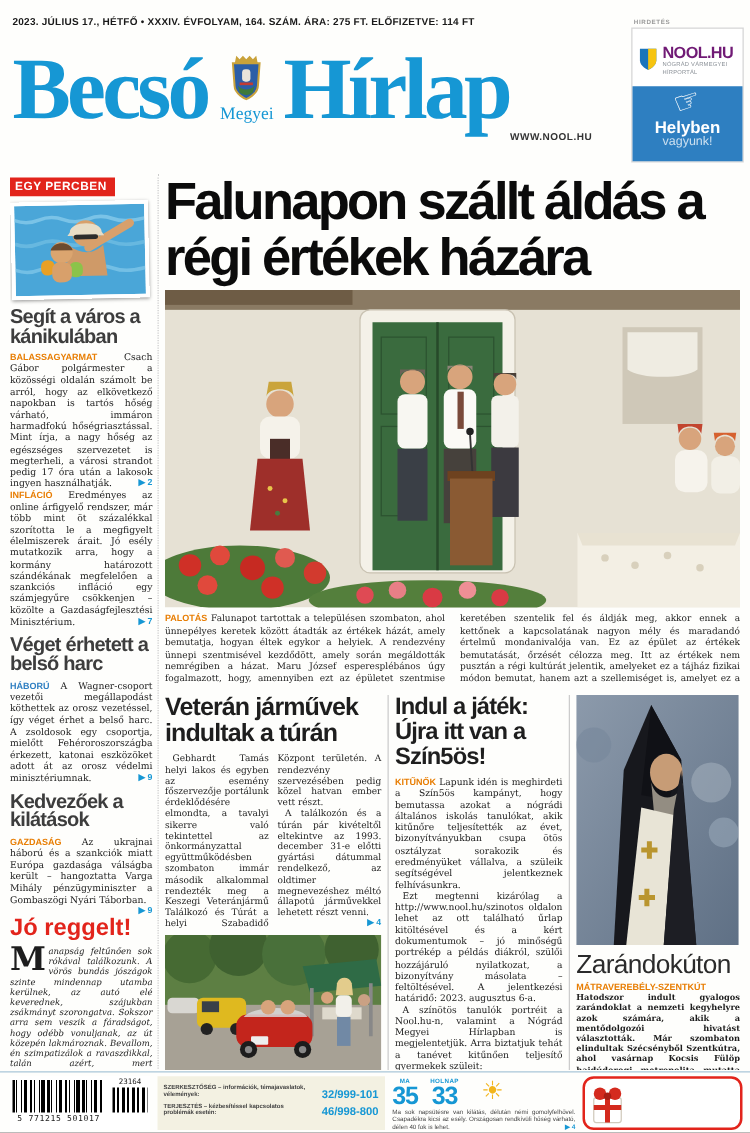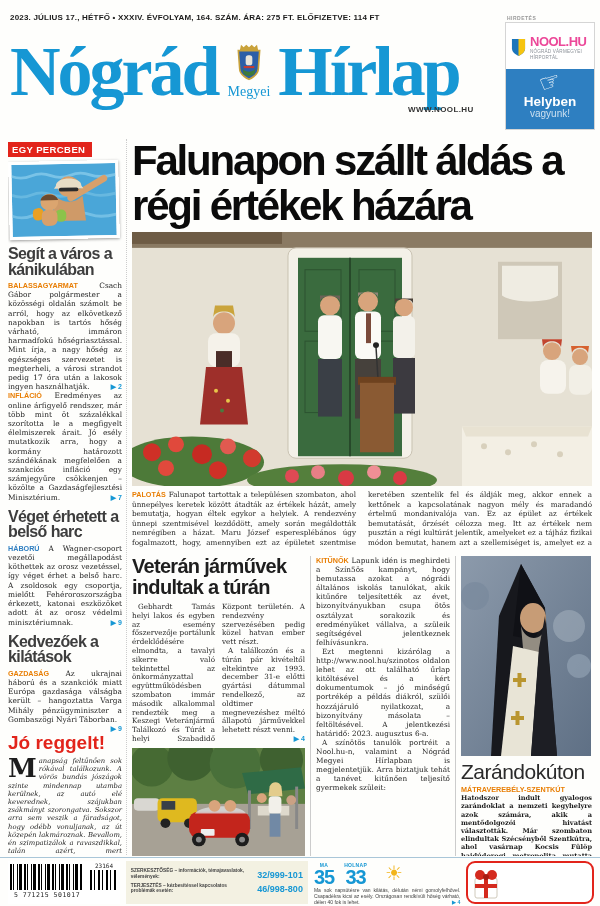--- a/index.html
+++ b/index.html
@@ -17,21 +17,21 @@
   .ad-label { position:absolute; left:507px; top:15px; font-size:5px; font-weight:bold; color:#999; letter-spacing:.5px; }
 
   .masthead { position:absolute; left:10px; top:26px; width:492px; display:flex; align-items:flex-start; }
   .mh-word { font-family:"Liberation Serif", serif; font-weight:bold; font-size:70px; line-height:92px; color:#1697d4; letter-spacing:-3px; }
   .crest { display:flex; flex-direction:column; align-items:center; margin:16px 8px 14px 10px; }
   .crest-cap { font-family:"Liberation Serif", serif; font-size:14px; color:#1697d4; margin-top:2px; }
   .website { position:absolute; left:408px; top:105px; font-size:8px; font-weight:bold; color:#333; letter-spacing:.4px; }
 
   .ad { position:absolute; left:505px; top:22px; width:90px; height:108px; border:1px solid #d5d5d5; background:#fff; }
   .ad-top { height:46px; display:flex; align-items:center; padding:4px 4px 2px 5px; gap:4px; }
-  .ad-brand { font-size:13px; font-weight:bold; color:#ec4899; letter-spacing:-.5px; }
+  .ad-brand { font-size:13px; font-weight:bold; color:#701a75; letter-spacing:-.5px; }
   .ad-sub { font-size:4.6px; color:#8a9097; letter-spacing:.2px; line-height:1.25; }
   .ad-bottom { height:60px; background:#2e7fc1; color:#fff; text-align:center; position:relative; }
   .ad-hand { font-size:24px; line-height:26px; transform:rotate(-18deg); }
   .ad-slogan1 { font-size:13.5px; font-weight:bold; line-height:13px; }
   .ad-slogan2 { font-size:10px; opacity:.75; }
 
   
   .left-col { position:absolute; left:8px; top:139px; width:119px; height:716px; overflow:hidden; border-right:1px dotted #ccc; padding-right:4px; }
   .minute-banner { display:inline-block; background:#e2241b; color:#fff; font-size:9.5px; font-weight:bold; letter-spacing:.4px; padding:2px 7px 2px 4px; }
   .minute-photo { width:110px; height:78px; border:3px solid #fff; box-shadow:0 1px 3px rgba(0,0,0,.4); transform:rotate(-1.2deg); margin:4px 0 2px 1px; display:block; }
@@ -102,21 +102,21 @@
 </style>
 </head>
 <body>
 
 <div id="page">
 
   <div class="dateline">2023. JÚLIUS 17., HÉTFŐ • XXXIV. ÉVFOLYAM, 164. SZÁM. ÁRA: 275 FT. ELŐFIZETVE: 114 FT</div>
   <div class="ad-label">HIRDETÉS</div>
 
   <div class="masthead">
-    <span class="mh-word">Nógrád</span>
+    <span class="mh-word">Becsó</span>
     <span class="crest">
       <svg class="crest-svg" viewBox="0 0 22 30">
         <path d="M5 2l2 2 2-2 2 2 2-2 2 2 2-2 1 5H4z" fill="#c9a23a"></path>
         <path d="M3 6.5h16l-1 13.5c0 5-7 8-7 8s-7-3-7-8z" fill="#2b5ea7" stroke="#c9a23a" stroke-width="1.2"></path>
         <rect x="8.5" y="10" width="5" height="7.5" rx="2" fill="#e8e4da"></rect>
         <path d="M6 20c3 3 7 3 10 0l-1 4c-2 2-6 2-8 0z" fill="#3f7a3a"></path>
         <rect x="7" y="18" width="8" height="1.6" fill="#c23b32"></rect>
       </svg>
       <span class="crest-cap">Megyei</span>
     </span>
@@ -295,20 +295,21 @@
         <rect x="70" y="84" width="14" height="7" rx="1" fill="#eee"></rect>
         <circle cx="68" cy="95" r="7" fill="#1c1c1c"></circle>
           <circle cx="112" cy="95" r="7" fill="#1c1c1c"></circle>
         <circle cx="68" cy="95" r="3" fill="#888"></circle>
           <circle cx="112" cy="95" r="3" fill="#888"></circle>
       </svg>
 
     </div>
 
     <div class="bcol col-szin">
+      <h2 class="art-title szin-title">Indul a játék: Újra itt van a Szín5ös!</h2>
       <div class="szin-body">
         <p><span class="kw">KITŰNŐK</span> <span>Lapunk idén is meghirdeti a Szín5ös kampányt, hogy bemutassa azokat a nógrádi általános iskolás tanulókat, akik kitűnőre teljesítették az évet, bizonyítványukban csupa ötös osztályzat sorakozik és eredményüket vállalva, a szüleik segítségével jelentkeznek felhívásunkra.</span></p>
         <p class="ind">Ezt megtenni kizárólag a http://www.nool.hu/szinotos oldalon lehet az ott található űrlap kitöltésével és a kért dokumentumok – jó minőségű portrékép a példás diákról, szülői hozzájáruló nyilatkozat, a bizonyítvány másolata – feltöltésével. A jelentkezési határidő: 2023. augusztus 6-a.</p>
         <p class="ind">A színötös tanulók portréit a Nool.hu-n, valamint a Nógrád Megyei Hírlapban is megjelentetjük. Arra biztatjuk tehát a tanévet kitűnően teljesítő gyermekek szüleit:</p>
 
       </div>
     </div>
 
     <div class="bcol col-zar">
       <svg class="priest-photo" viewBox="0 0 130 200" preserveAspectRatio="none">

